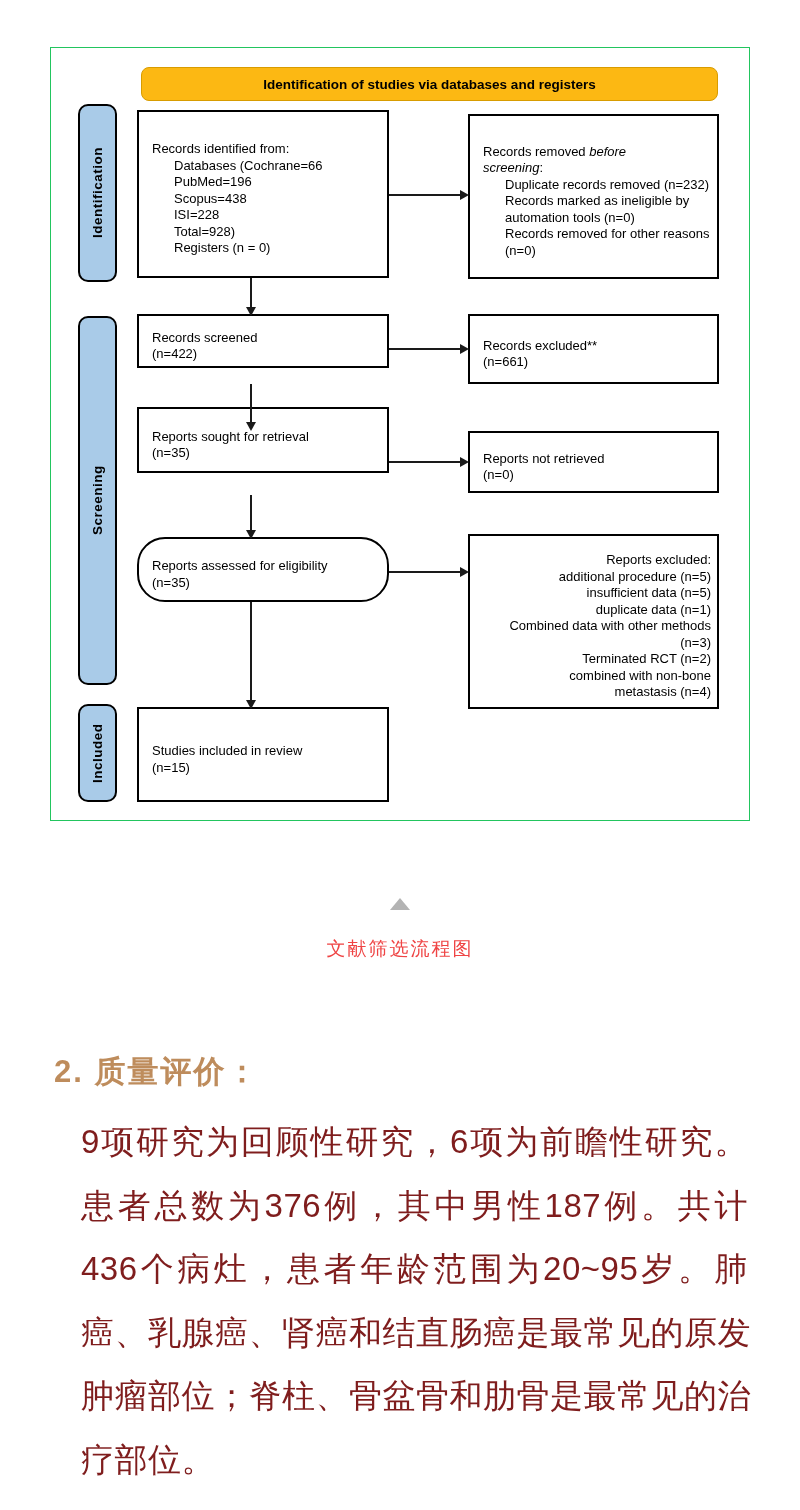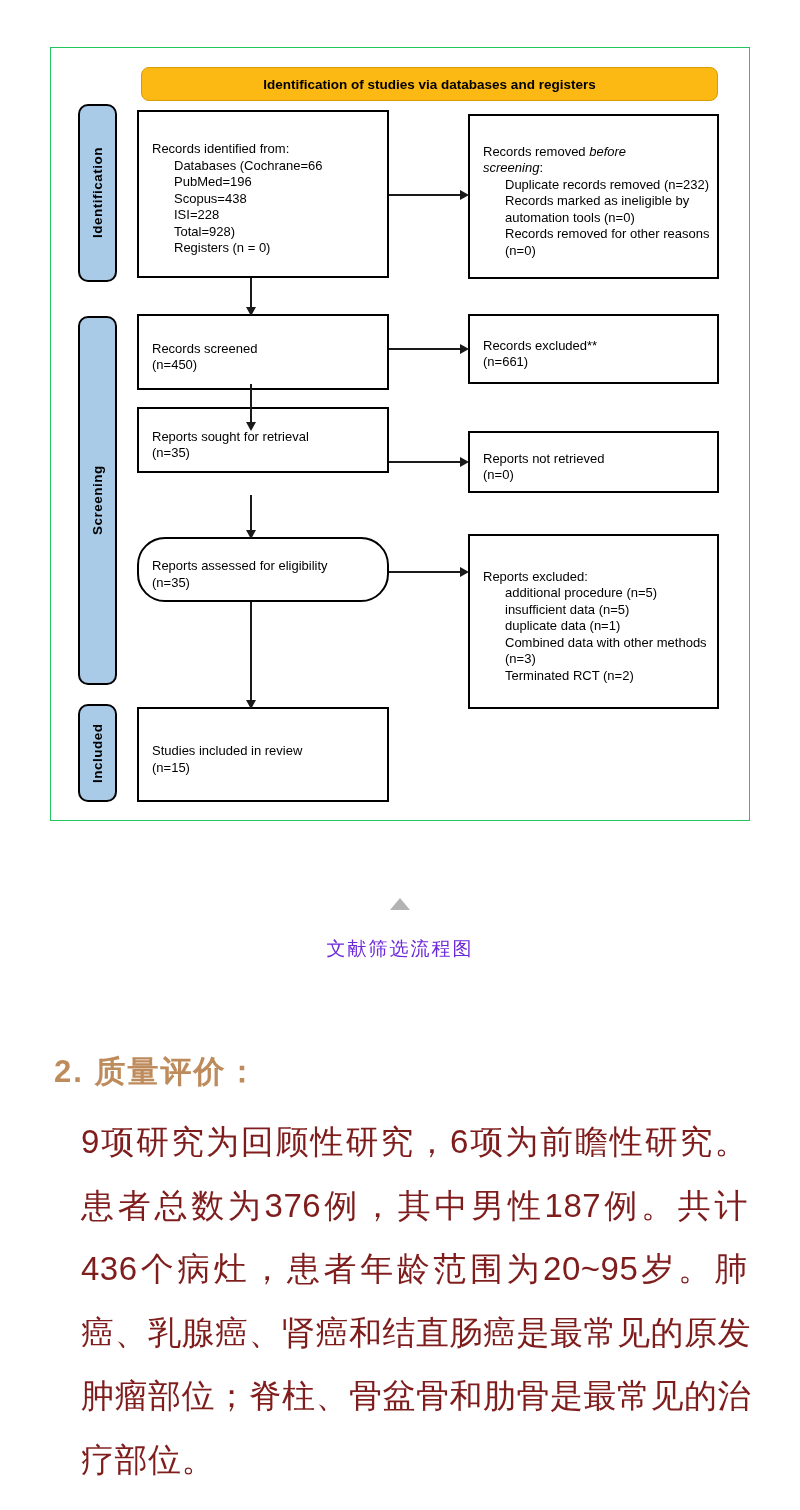--- a/index.html
+++ b/index.html
@@ -33,26 +33,26 @@
     position:absolute; background:#fff; border:2px solid #000;
     font-size:13px; line-height:16.5px; color:#000;
     display:flex; flex-direction:column; justify-content:center;
     padding:18px 6px 8px 13px;
   }
   .fbox .sub { padding-left:22px; }
   .col-l { left:86px;  width:252px; }
   .col-r { left:417px; width:251px; }
   .b-identified { top:62px;  height:168px; }
   .b-removed    { top:66px;  height:165px; }
-  .b-screened   { top:266px; height:76px; }
+  .b-screened   { top:266px; height:54px; }
   .b-excluded   { top:266px; height:70px; }
   .b-sought     { top:359px; height:66px; }
   .b-notret     { top:383px; height:62px; }
   .b-assessed   { top:489px; height:65px;border-radius:28px; }
-  .b-repexcl    { top:486px; height:175px; }
+  .b-repexcl    { top:486px; height:175px;text-align:right; }
   .b-included   { top:659px; height:95px; }
   
   .arrow-v { position:absolute; width:2px; background:#1a1a1a; }
   .arrow-v::after {
     content:""; position:absolute; bottom:-8px; left:-4px;
     border-left:5px solid transparent; border-right:5px solid transparent;
     border-top:9px solid #1a1a1a;
   }
   .arrow-h { position:absolute; height:2px; background:#1a1a1a; }
   .arrow-h::after {
@@ -69,21 +69,21 @@
   .ah3 { left:338px; top:413px; width:72px; }
   .ah4 { left:338px; top:523px; width:72px; }
   
   .caption-tri {
     position:absolute; left:390px; top:898px; width:0; height:0;
     border-left:10px solid transparent; border-right:10px solid transparent;
     border-bottom:12px solid #b3b3b3;
   }
   .caption-text {
     position:absolute; left:0; top:936px; width:800px; text-align:center;
-    font-size:19px; color:#6d28d9; letter-spacing:2px;
+    font-size:19px; color:#ef4444; letter-spacing:2px;
   }
   
   .section-heading {
     position:absolute; left:54px; top:1051px;
     font-size:31px; font-weight:bold; color:#BE8C5C; letter-spacing:2px;
   }
   .body-text { position:absolute; left:54px; top:1110px; width:694px; }
   .body-line {
     font-size:33px; line-height:63.5px; color:#7f1d1d;
     text-align:justify; text-align-last:justify; letter-spacing:.5px;
@@ -109,21 +109,21 @@
     <div class="sub">Databases (Cochrane=66</div>
     <div class="sub">PubMed=196</div>
     <div class="sub">Scopus=438</div>
     <div class="sub">ISI=228</div>
     <div class="sub">Total=928)</div>
     <div class="sub">Registers (n = 0)</div>
   </div>
 
   <div class="fbox col-l b-screened">
     <div>Records screened</div>
-    <div>(n=450)</div>
+    <div>(n=422)</div>
   </div>
 
   <div class="fbox col-l b-sought">
     <div>Reports sought for retrieval</div>
     <div>(n=35)</div>
   </div>
 
   <div class="fbox col-l b-assessed">
     <div>Reports assessed for eligibility</div>
     <div>(n=35)</div>
@@ -151,20 +151,21 @@
     <div>(n=0)</div>
   </div>
 
   <div class="fbox col-r b-repexcl">
     <div>Reports excluded:</div>
     <div class="sub">additional procedure (n=5)</div>
     <div class="sub">insufficient data (n=5)</div>
     <div class="sub">duplicate data (n=1)</div>
     <div class="sub">Combined data with other methods (n=3)</div>
     <div class="sub">Terminated RCT (n=2)</div>
+    <div class="sub">combined with non-bone metastasis (n=4)</div>
   </div>
 
   <div class="arrow-v av1"></div>
   <div class="arrow-v av2"></div>
   <div class="arrow-v av3"></div>
   <div class="arrow-v av4"></div>
   <div class="arrow-h ah1"></div>
   <div class="arrow-h ah2"></div>
   <div class="arrow-h ah3"></div>
   <div class="arrow-h ah4"></div>

